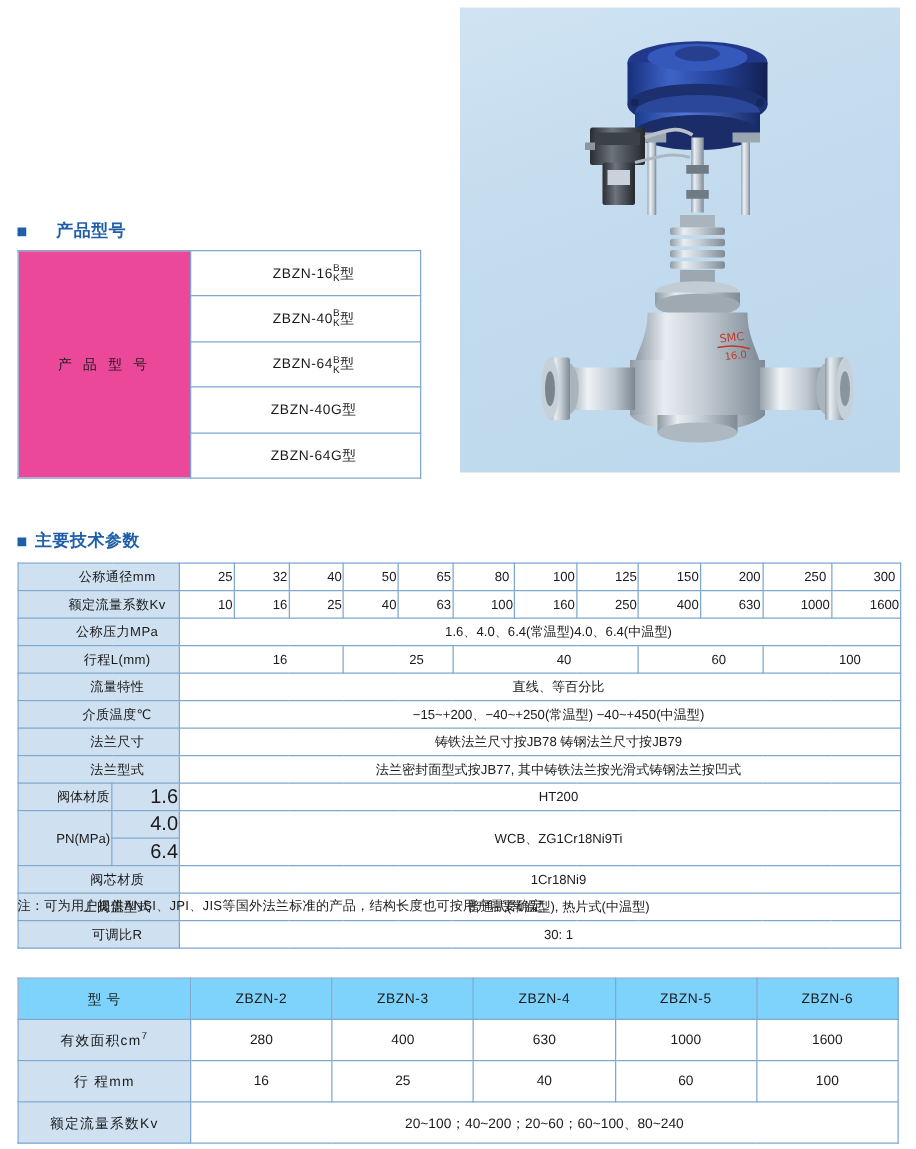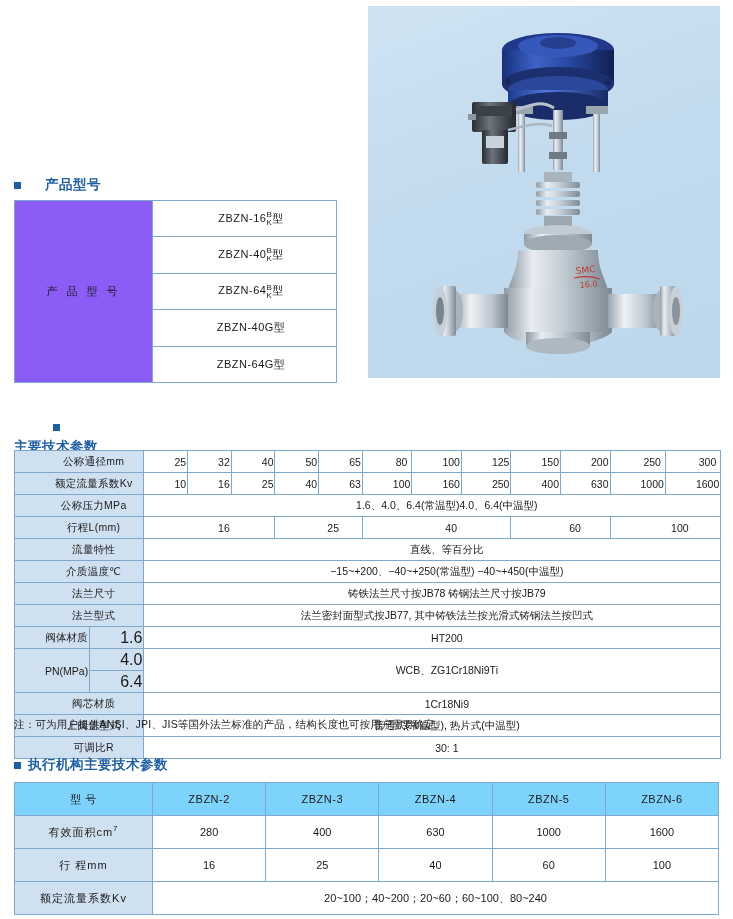--- a/index.html
+++ b/index.html
@@ -23,41 +23,41 @@
   #sec-model{position:absolute;left:14px;top:176px;gap:24px;}
   #model-table{position:absolute;left:14px;top:200px;border-collapse:collapse;}
   #model-table td{
     border:1px solid #7fa8cf;
     font-size:11px;
     text-align:center;
     vertical-align:middle;
   }
   #model-table td.label{
     width:135px;height:167px;
-    background:#8b5cf6;
+    background:#ec4899;
     letter-spacing:3px;
   }
   #model-table td.val{
     width:168px;height:33.4px;
     background:#ffffff;
     letter-spacing:.5px;
     padding-left:14px;
   }
   .stack{display:inline-block;vertical-align:middle;line-height:1;position:relative;top:0;font-size:8px;text-align:left;}
   .stack span{display:block;}
 
   
   #photo{
     position:absolute;left:368px;top:6px;width:352px;height:372px;
     background:linear-gradient(160deg,#cfe3f2 0%,#c3dbee 45%,#bcd7ec 100%);
   }
   #photo svg{display:block;}
 
   
-  #sec-params{position:absolute;left:14px;top:424px;flex-direction:column;}
+  #sec-params{position:absolute;left:14px;top:424px;}
   #param-table{position:absolute;left:14px;top:450px;border-collapse:collapse;width:705px;}
   #param-table td{
     border:1px solid #7fa8cf;
     height:19px;
     text-align:center;
     vertical-align:middle;
     font-size:10.5px;
     background:#ffffff;
     padding-left:30px;
   }
@@ -334,24 +334,20 @@
 
     <tr>
       <td class="rowhead" colspan="2">可调比R</td>
       <td colspan="12">30: 1</td>
     </tr>
   </tbody>
     </table>
 
   <div id="note">注：可为用户提供ANSI、JPI、JIS等国外法兰标准的产品，结构长度也可按用户需要确定。</div>
 
-  <div id="sec-act" class="sec-head">
-    <span class="sec-bullet"></span>
-    <span class="sec-title">执行机构主要技术参数</span>
-  </div>
 
   <table id="act-table">
     <tbody>
         <tr class="head">
       <td class="rowhead">型  号</td>
       <td>ZBZN-2</td>
       <td>ZBZN-3</td>
       <td>ZBZN-4</td>
       <td>ZBZN-5</td>
       <td>ZBZN-6</td>

